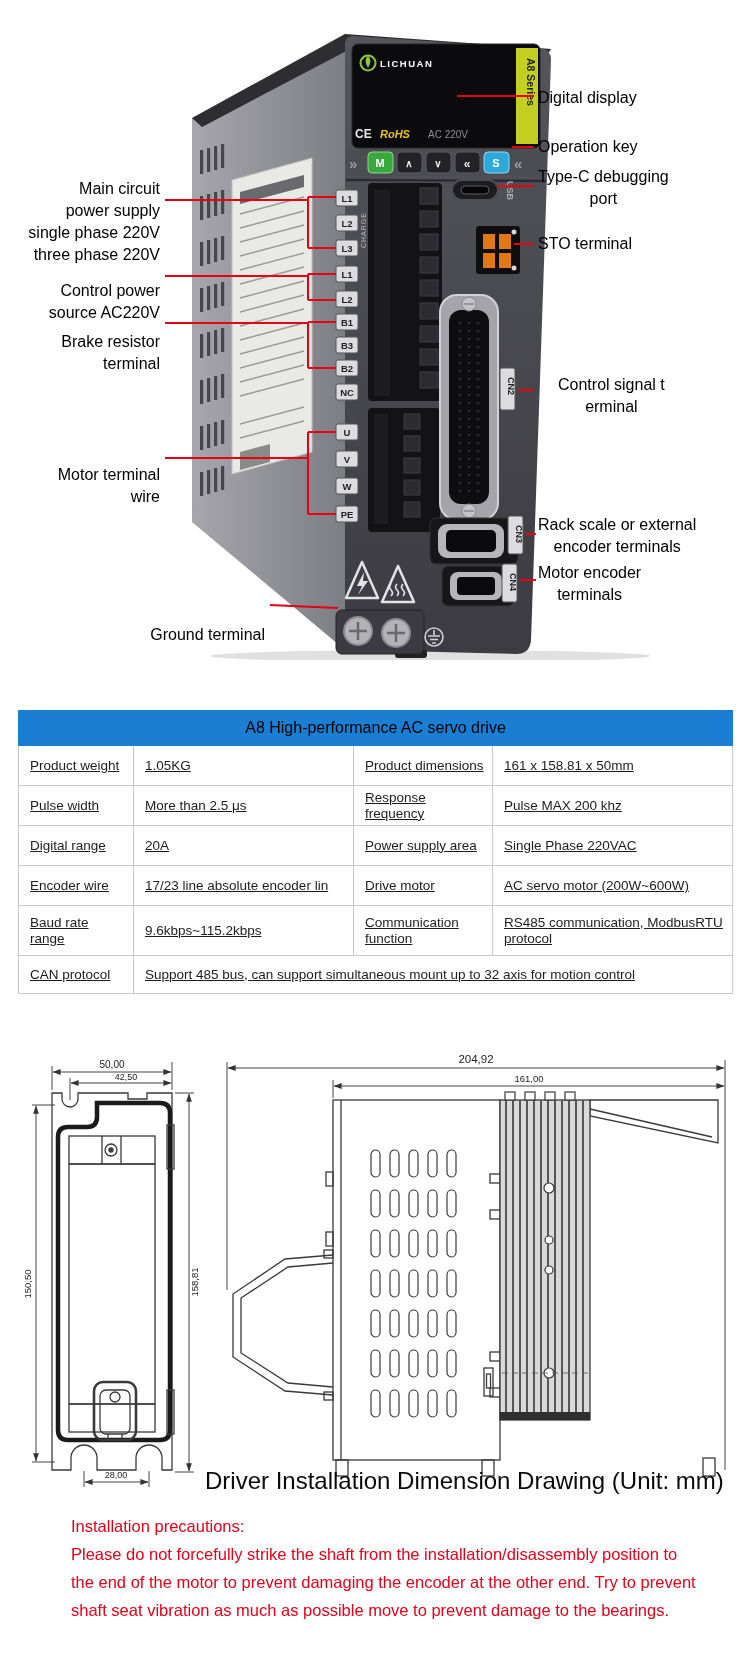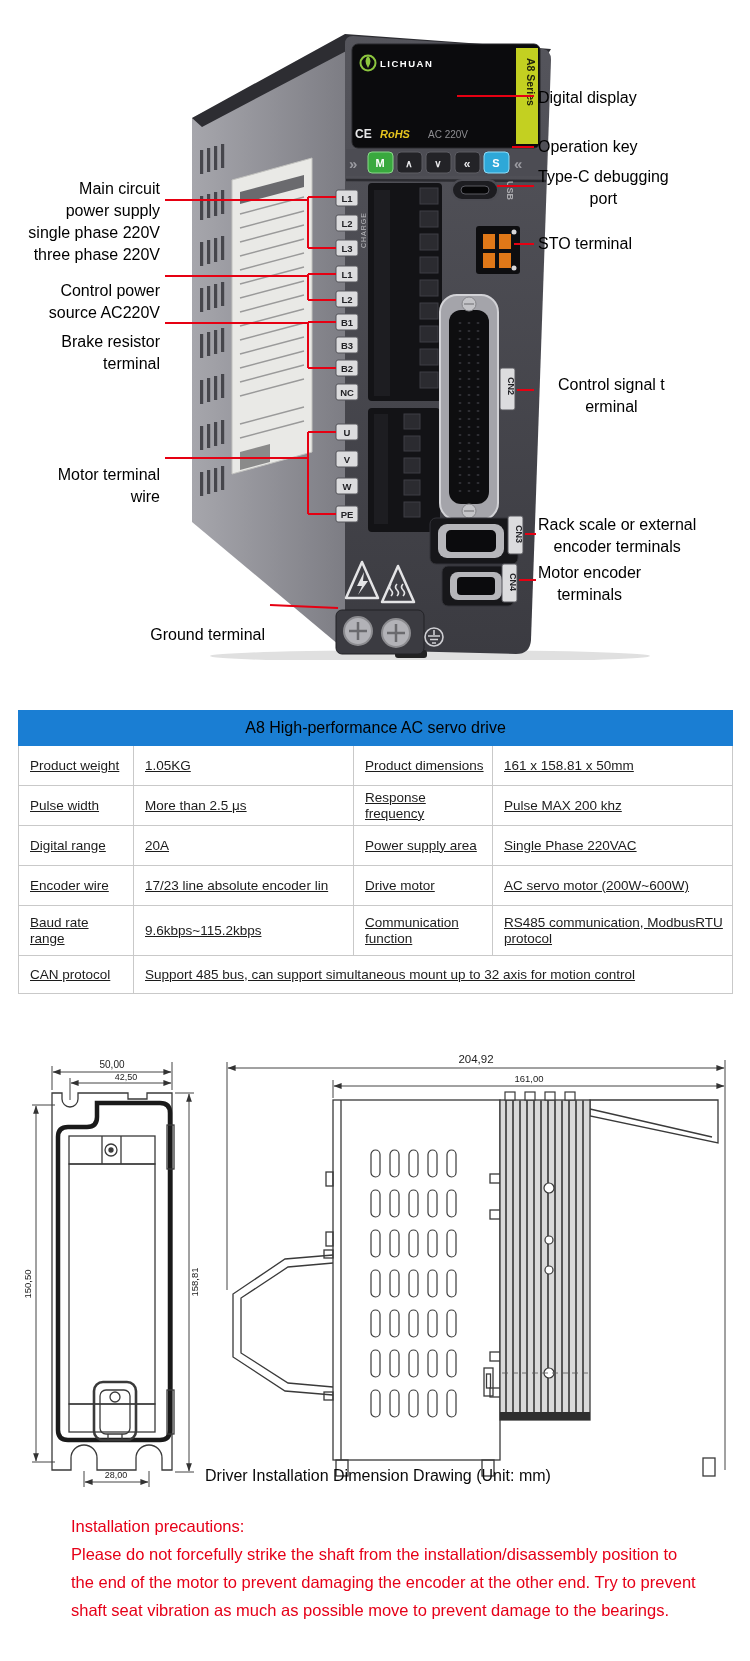--- a/index.html
+++ b/index.html
@@ -10,21 +10,21 @@
   .co{position:absolute;font-size:16px;line-height:22px;white-space:pre-line;color:#000;}
   .co.l{text-align:right;margin-top:28px;}
   .co.r{text-align:center;}
   
   #spec-table{position:absolute;left:18px;top:710px;width:714px;border-collapse:collapse;table-layout:fixed;}
   #spec-table th{background:#1a7ed3;color:#000000;font-size:16px;font-weight:normal;height:32px;
                  border:1px solid #1a7ed3;margin-left:12px;}
   #spec-table td{border:1px solid #c9c9c9;font-size:13.5px;color:#1c1c1c;padding:2px 8px 2px 11px;
                  vertical-align:middle;line-height:16px;text-decoration:underline;}
   
-  #dim-caption{position:absolute;left:205px;top:1467px;font-size:16px;color:#0a0a0a;}
+  #dim-caption{position:absolute;left:205px;top:1467px;font-size:24px;color:#0a0a0a;}
   #precautions{position:absolute;left:30px;top:1512px;width:700px;color:#e60018;
                font-size:16.5px;line-height:28px;margin-left:41px;}
   #precautions .t{white-space:pre-line;}
   svg text{font-family:"Liberation Sans",sans-serif;}
 </style>
 </head>
 <body>
 
 <svg class="abs" style="left:0;top:0" width="750" height="660" viewBox="0 0 750 660">
   <defs>

